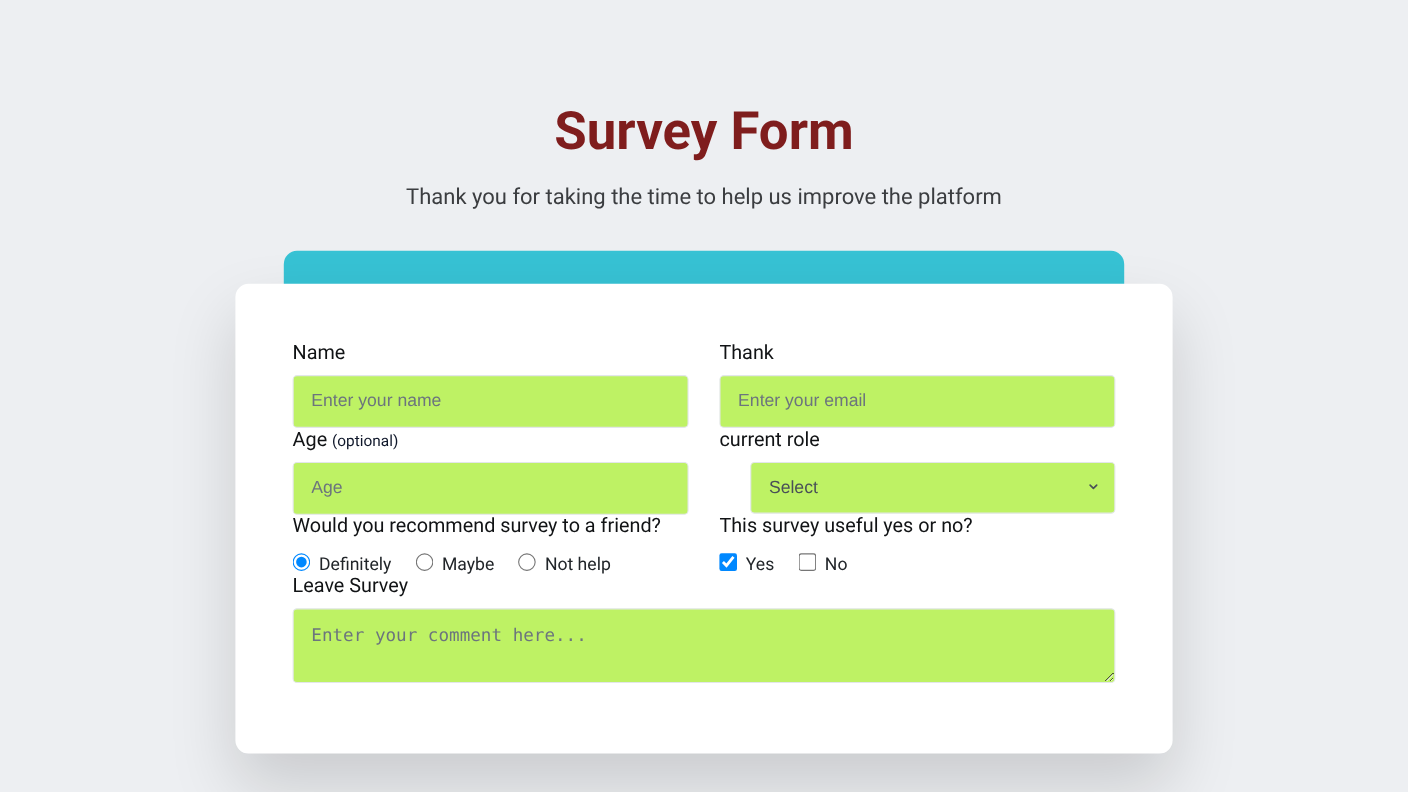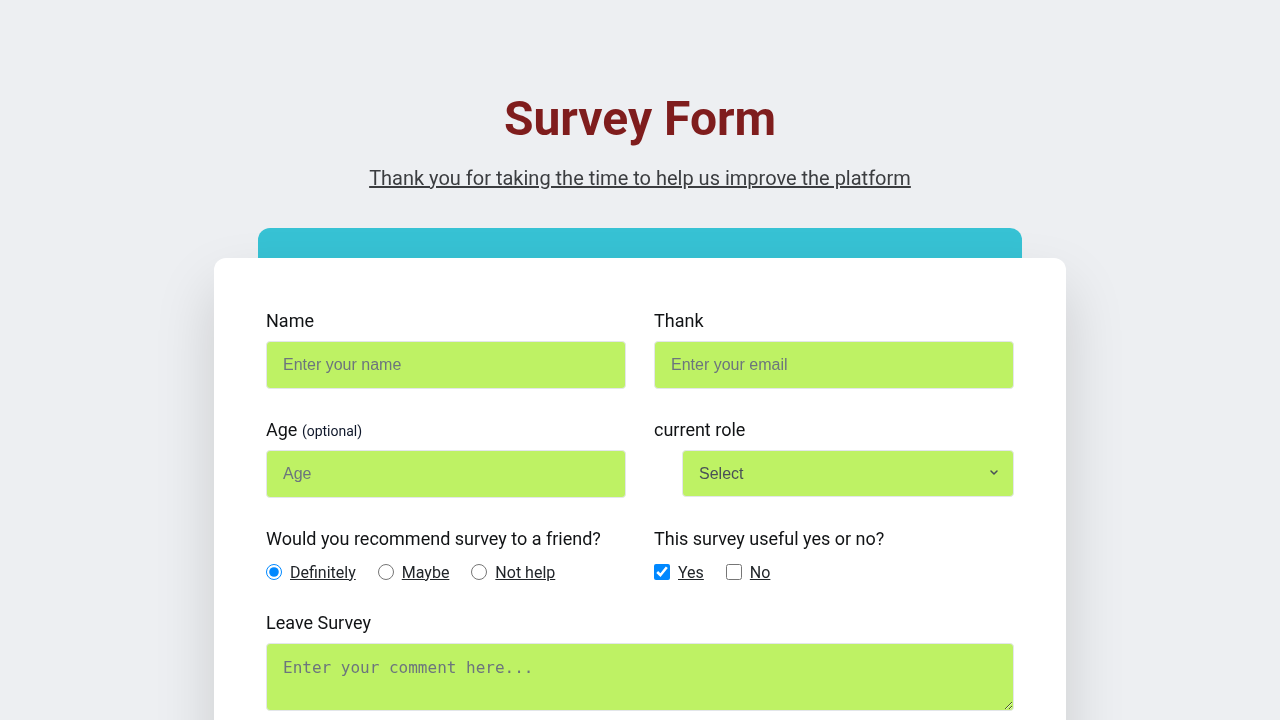--- a/index.html
+++ b/index.html
@@ -23,21 +23,20 @@
     font-weight: 700;
     color: #7f1d1d;
     text-align: center;
     line-height: 1.2;
   }
   p.subtitle {
     font-size: 20px;
     color: #3b3d40;
     text-align: center;
     margin-top: 18px;
-    text-decoration: underline;
   }
   .card-wrap {
     position: relative;
     margin-top: 68px;
     width: 852px;
   }
   .teal-band {
     position: absolute;
     top: -30px;
     left: 44px;
@@ -57,21 +56,20 @@
   }
   .row {
     display: flex;
     gap: 28px;
   }
   .col {
     flex: 1;
     min-width: 0;
   }
   .field {
-    margin-bottom: 30px;
   }
   .label {
     font-size: 18px;
     color: #111315;
     margin-bottom: 10px;
     display: block;
   }
   .optional {
     font-size: 14px;
     color: #0f172a;
@@ -104,25 +102,23 @@
     color: #495057;
   }
   .choice-row {
     display: flex;
     align-items: center;
     gap: 22px;
     margin-top: 14px;
   }
   .choice {
     display: flex;
-    align-items: center;
     gap: 8px;
     font-size: 16px;
     color: #212529;
-    text-decoration: underline;
   }
   .choice input[type="radio"],
   .choice input[type="checkbox"] {
     width: 16px;
     height: 16px;
     accent-color: #0088ff;
   }
   .textarea {
     min-height: 60px;
     resize: vertical;

